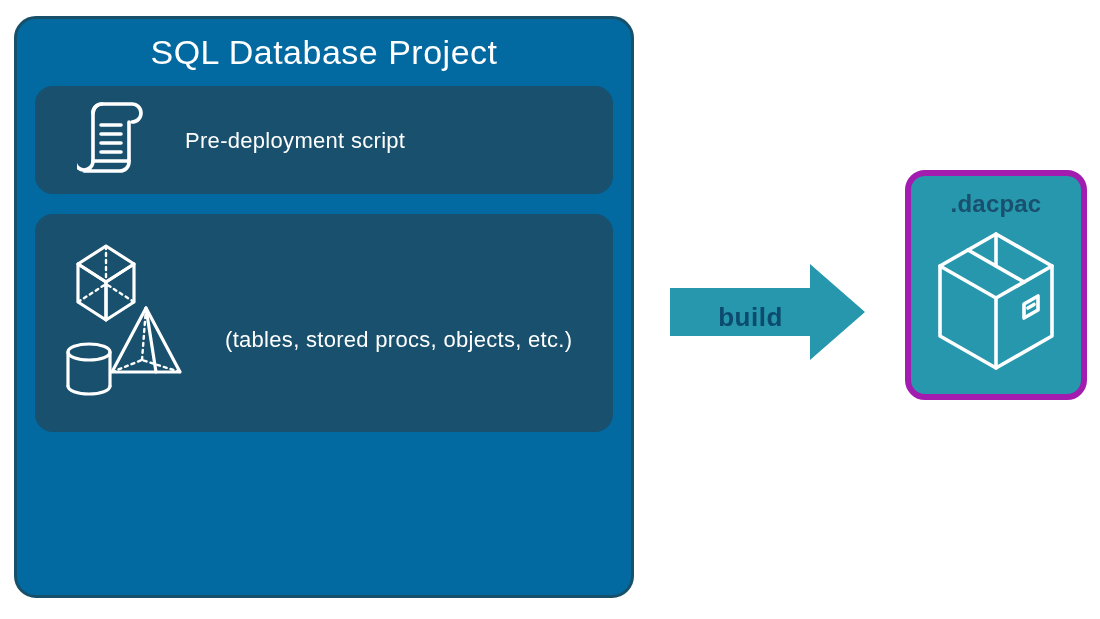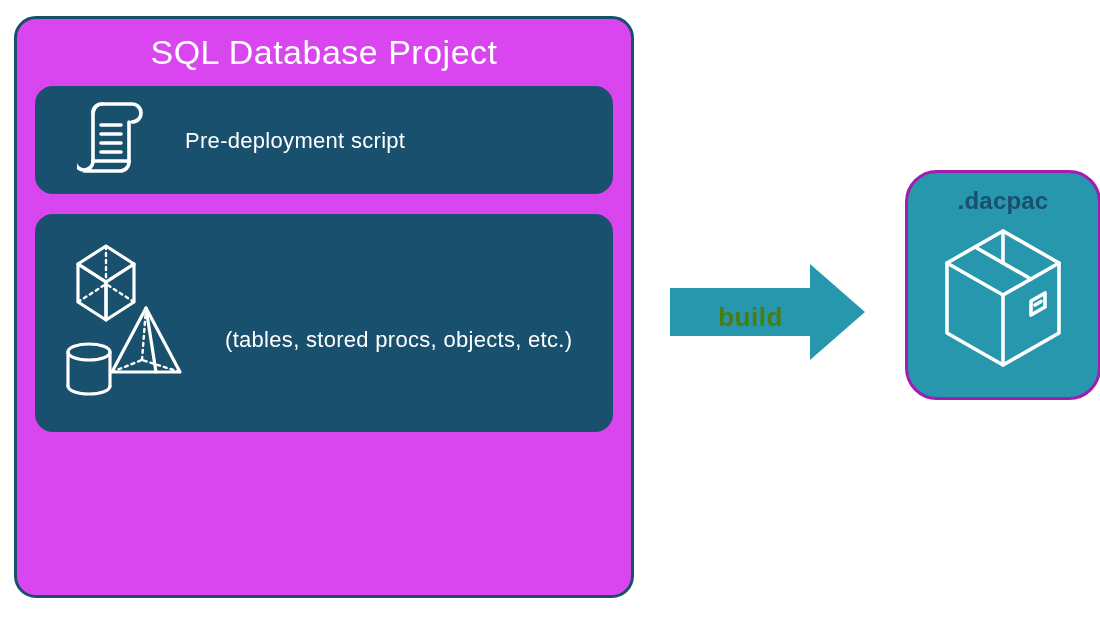--- a/index.html
+++ b/index.html
@@ -16,21 +16,21 @@
     height: 619px;
   }
 
   
   .project {
     position: absolute;
     left: 14px;
     top: 16px;
     width: 620px;
     height: 582px;
-    background: #d946ef;
+    background: #0369a1;
     border: 3px solid #16506b;
     border-radius: 22px;
     box-sizing: border-box;
   }
   .project-title {
     text-align: center;
     font-size: 34px;
     color: #ffffff;
     font-weight: 400;
     margin-top: 14px;
@@ -77,34 +77,34 @@
     justify-content: center;
   }
   .arrow-label {
     position: absolute;
     left: 0;
     right: 34px;
     text-align: center;
     top: 40px;
     font-size: 26px;
     font-weight: 700;
-    color: #4d7c0f;
+    color: #0c4a6e;
     letter-spacing: 0.5px;
   }
 
   
   .dacpac {
     position: absolute;
     left: 905px;
     top: 170px;
-    width: 196px;
+    width: 182px;
     height: 230px;
     background: #2697ad;
-    border: 3px solid #a21caf;
-    border-radius: 32px;
+    border: 6px solid #a21caf;
+    border-radius: 20px;
     box-sizing: border-box;
     display: flex;
     flex-direction: column;
     align-items: center;
   }
   .dacpac-title {
     margin-top: 14px;
     font-size: 24px;
     font-weight: 700;
     color: #18506d;

